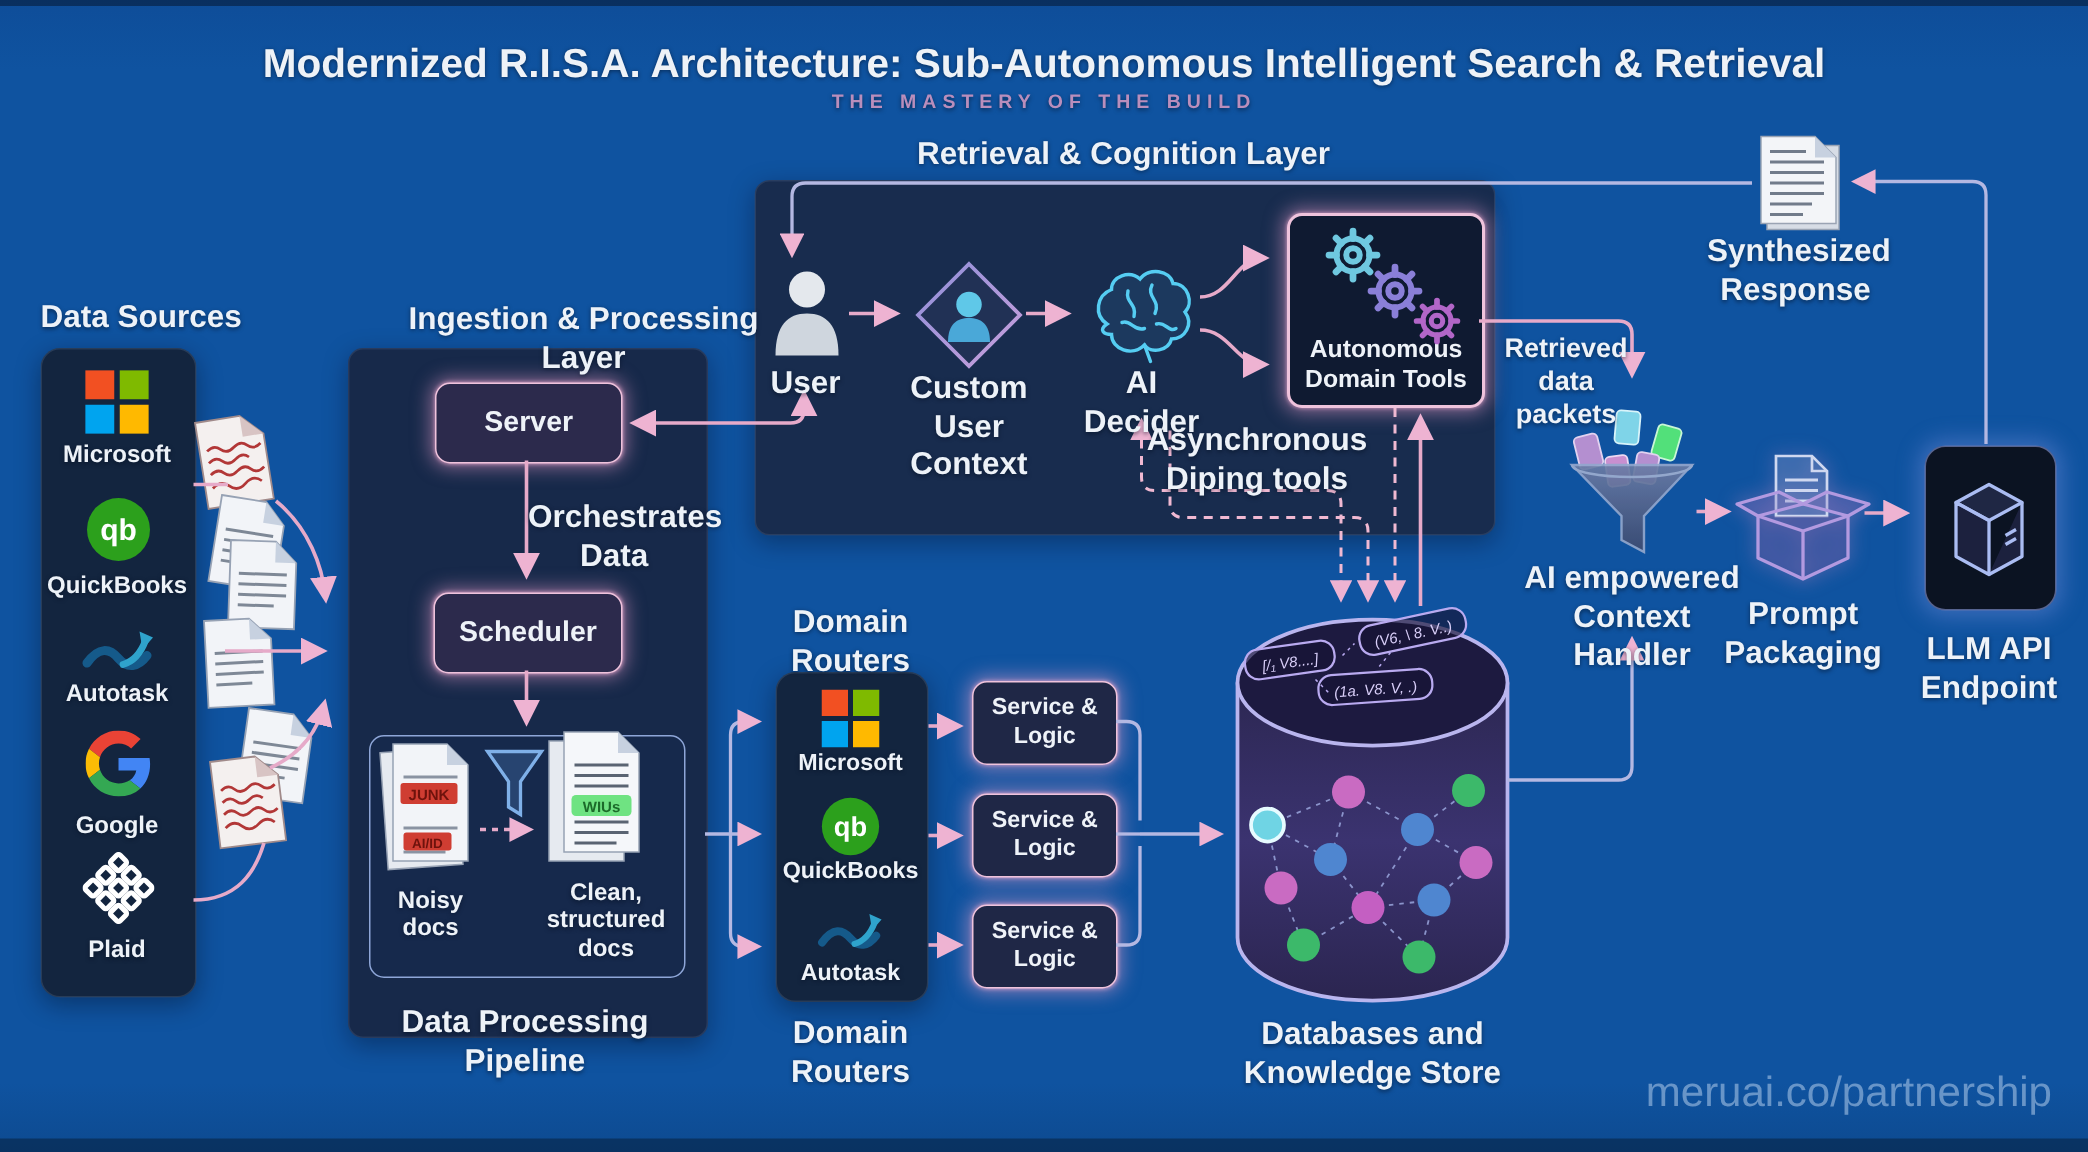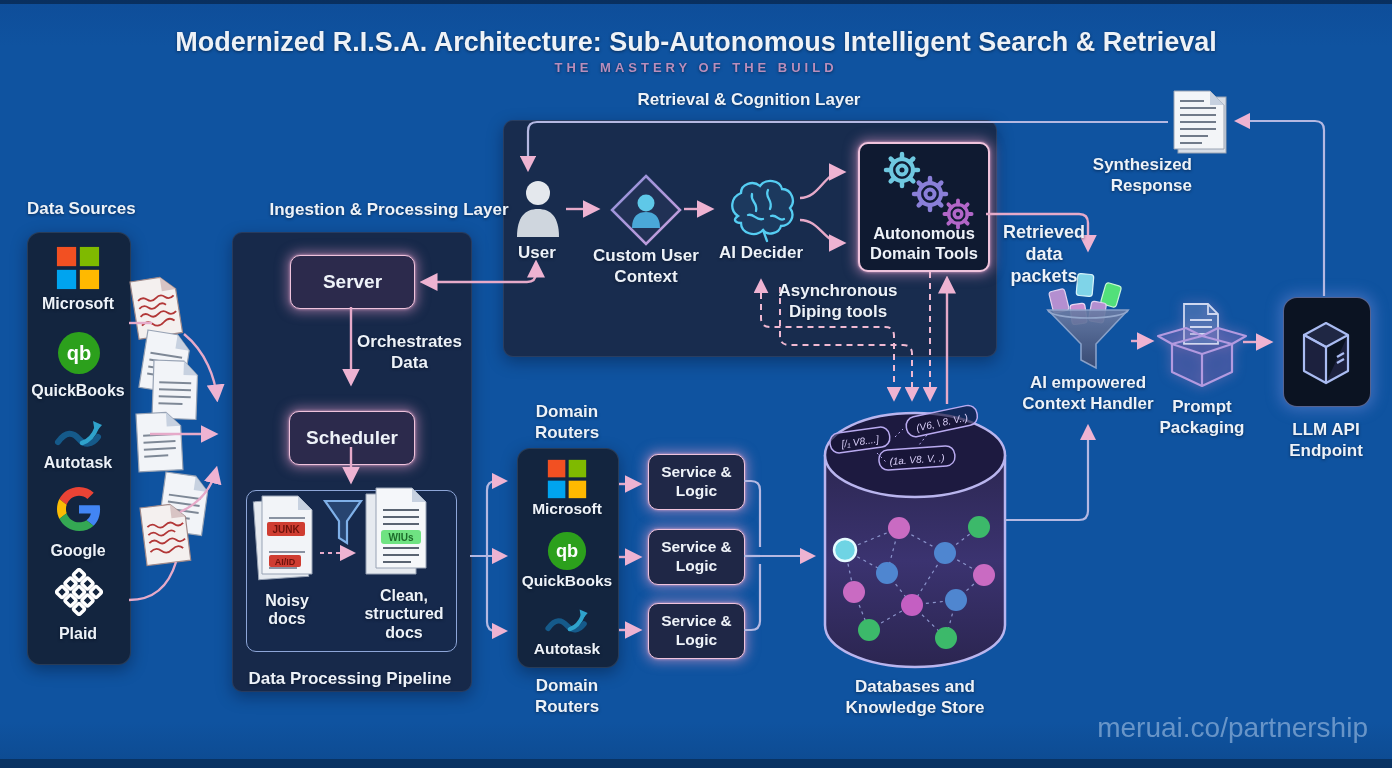--- a/index.html
+++ b/index.html
@@ -1,19 +1,19 @@
 <!DOCTYPE html>
 <html><head>
 <meta charset="utf-8">
 <style>
   html,body{margin:0;padding:0;background:#0f53a0;}
   #stage{position:relative;width:1392px;height:768px;overflow:hidden;
          background:linear-gradient(180deg,#0e4d99 0%,#0f53a0 6%,#0f53a0 94%,#0d4a90 100%);
          font-family:"Liberation Sans",sans-serif;}
-  .lbl{position:absolute;text-align:center;color:#edf2f8;font-weight:700;font-size:17px;
+  .lbl{position:absolute;text-align:center;color:#edf2f8;font-weight:700;font-size:21px;
        line-height:1.22;text-shadow:0 1px 3px rgba(2,12,30,.55);z-index:7;}
   .panel{position:absolute;background:#13253f;border:1px solid rgba(140,165,205,.18);
          border-radius:13px;box-shadow:0 5px 16px rgba(0,10,30,.38);z-index:2;}
   .layerbox{position:absolute;background:#17294a;border:1px solid rgba(140,165,205,.15);
             border-radius:10px;box-shadow:0 5px 16px rgba(0,10,30,.35);z-index:2;}
   .glowbox{position:absolute;background:#2c2a4c;border:1.7px solid #efc3dc;border-radius:10px;
            box-shadow:0 0 12px 3px rgba(238,160,205,.5),0 0 3px rgba(240,180,215,.8);
            display:flex;align-items:center;justify-content:center;color:#eef2f8;font-weight:700;z-index:4;}
   .icon{position:absolute;z-index:4;}
   svg text{font-family:"Liberation Sans",sans-serif;}
@@ -106,21 +106,21 @@
     <use href="#docP" transform="translate(48,200) rotate(8)"></use>
     <use href="#docR" transform="translate(22,236) rotate(-7)"></use>
   </svg>
 
   <div class="layerbox" style="left:232px;top:232px;width:238px;height:458px;"></div>
 
   <div class="glowbox" style="left:290px;top:255px;width:123px;height:52px;font-size:19px;">
     <span>Server</span>
   </div>
   <div class="lbl" style="left:352px;top:332px;width:115px;">Orchestrates Data</div>
-  <div class="glowbox" style="left:289px;top:395px;width:124px;height:52px;font-size:19px;margin-top:16px;">
+  <div class="glowbox" style="left:289px;top:395px;width:124px;height:52px;font-size:19px;">
     <span>Scheduler</span>
   </div>
 
   <div style="position:absolute;left:246px;top:490px;width:209px;height:160px;border:1.5px solid #8ea6d8;border-radius:10px;background:rgba(22,42,78,.6);z-index:3;"></div>
 
   <svg class="icon" style="left:252px;top:494px;z-index:4;" width="72" height="96" viewBox="0 0 72 96">
     <path d="M4,6 H40 L54,20 V84 H4 Z" fill="#e6eaf0" stroke="#97a2b4" transform="rotate(-4 30 45)"></path>
     <path d="M10,2 H46 L60,16 V80 H10 Z" fill="#f2f4f8" stroke="#97a2b4"></path>
     <path d="M46,2 L46,16 L60,16 Z" fill="#c7d1e0"></path>
     <g stroke="#8a93a2" stroke-width="2">
@@ -401,21 +401,21 @@
     <g stroke="#717b8a" stroke-width="2">
         <line x1="8" y1="12" x2="32" y2="12"></line>
         <line x1="8" y1="19" x2="44" y2="19"></line>
         <line x1="8" y1="26" x2="44" y2="26"></line>
         <line x1="8" y1="33" x2="44" y2="33"></line>
         <line x1="8" y1="40" x2="44" y2="40"></line>
         <line x1="8" y1="47" x2="36" y2="47"></line>
         <line x1="8" y1="54" x2="30" y2="54"></line>
       </g>
   </svg>
-  <div class="lbl" style="left:1074px;width:118px;top:155px;text-align:right;">Synthesized Response</div>
+  <div class="lbl" style="left:1138px;width:118px;top:155px;">Synthesized Response</div>
 
   <div class="lbl" style="right:24px;left:auto;top:711px;width:340px;font-size:28px;font-weight:400;color:rgba(160,191,226,.62);text-shadow:none;text-align:right;">meruai.co/partnership</div>
 
   <svg id="connectors" width="1392" height="768" viewBox="0 0 1392 768">
     <defs>
       <marker id="ah" viewBox="0 0 8 8" refX="6" refY="4" markerWidth="7.5" markerHeight="7.5" orient="auto-start-reverse">
         <path d="M0,0 L8,4 L0,8 Z" fill="#eeb3d2"></path>
       </marker>
     </defs>
 

